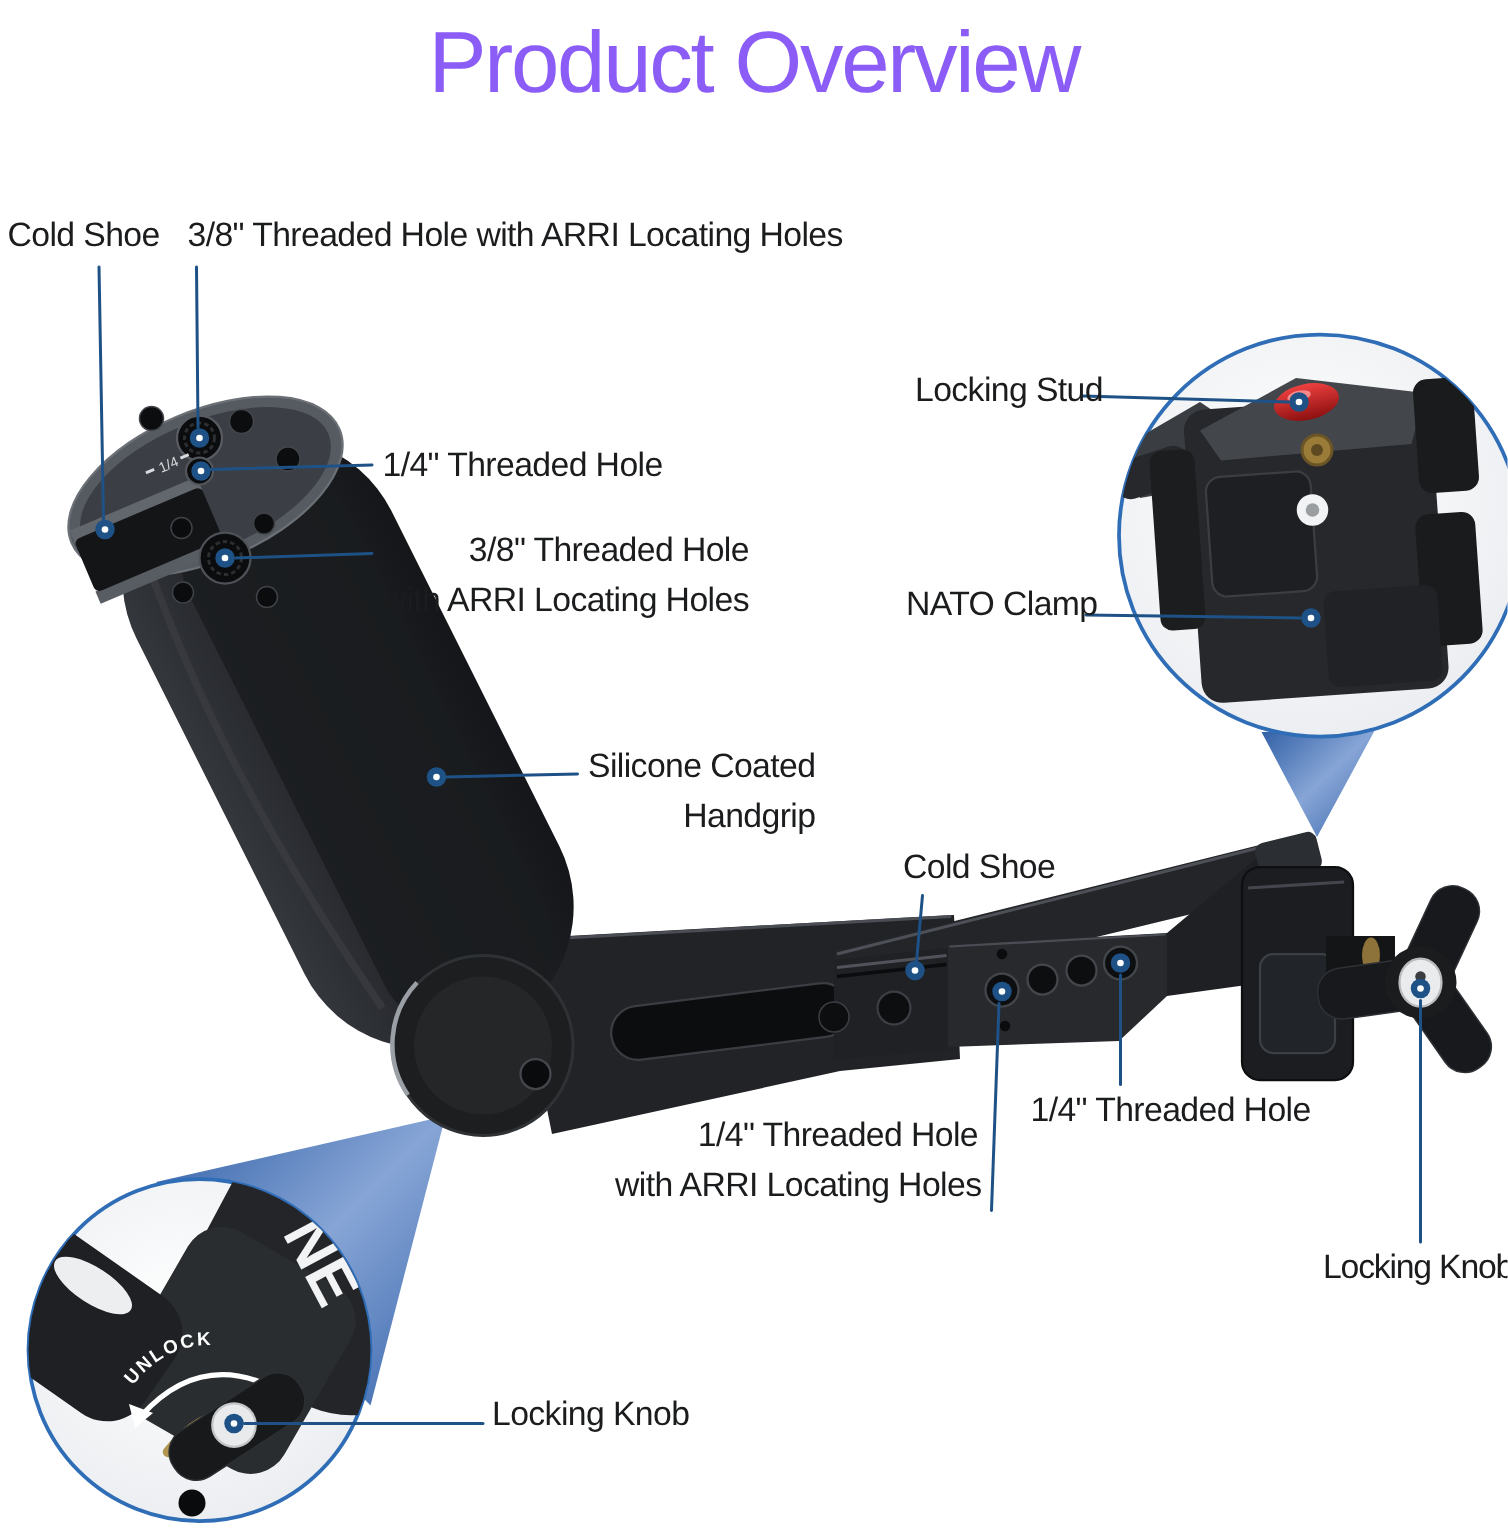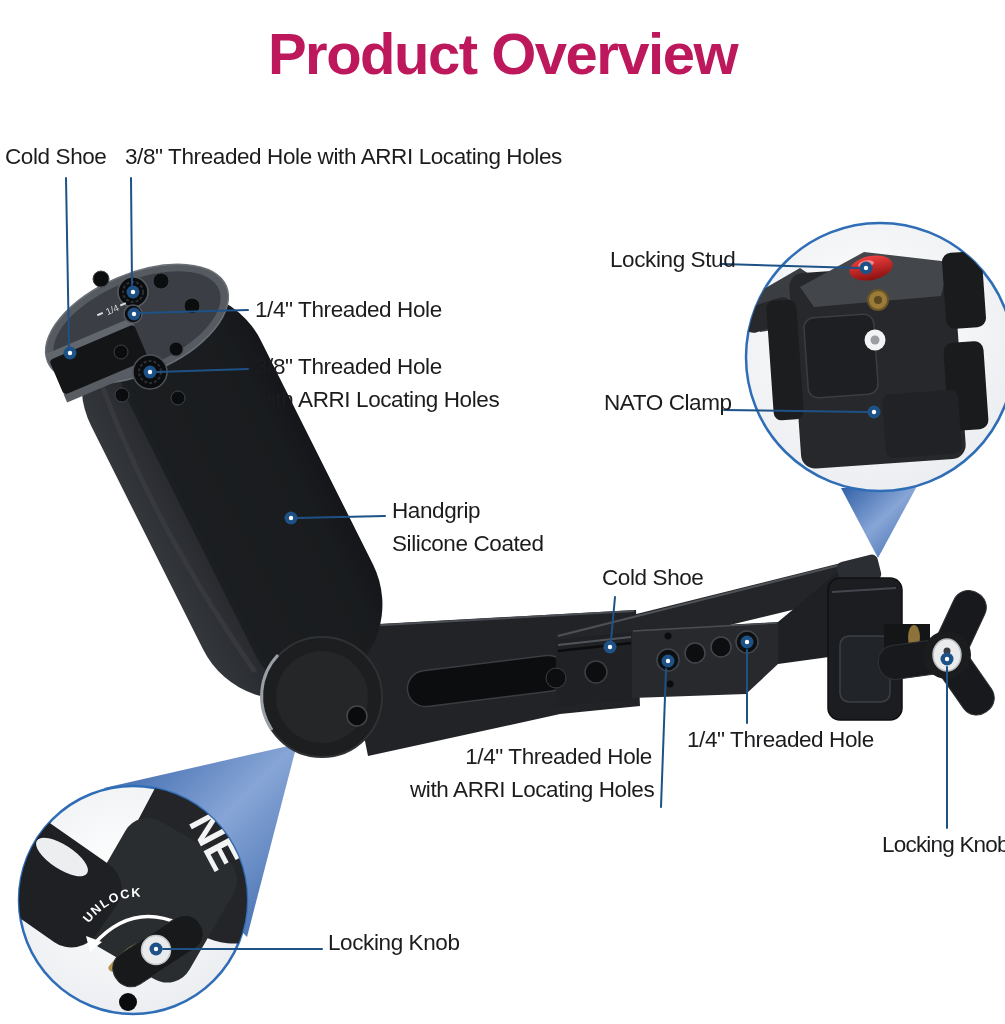--- a/index.html
+++ b/index.html
@@ -1,24 +1,24 @@
 <!DOCTYPE html>
 <html><head>
 <meta charset="utf-8">
 <style>
   html,body{margin:0;padding:0;}
   body{width:1005px;height:1024px;position:relative;background:#ffffff;overflow:hidden;
        font-family:"Liberation Sans", sans-serif;}
   #stage{position:absolute;inset:0;width:1005px;height:1024px;}
   svg{position:absolute;left:0;top:0;}
   .lbl{position:absolute;font-size:22.5px;line-height:33px;letter-spacing:-0.4px;
-       color:#1b1c1e;white-space:nowrap;}
+       color:#1b1c1e;white-space:nowrap;text-align:right;}
   .lbl.right{text-align:right;}
-  #title{position:absolute;top:20px;left:50%;transform:translateX(-50%);
-         font-size:58px;font-weight:bold;letter-spacing:-1.5px;color:#be185d;
+  #title{position:absolute;top:8px;left:50%;transform:translateX(-50%);
+         font-size:58px;font-weight:normal;letter-spacing:-1.5px;color:#8b5cf6;
          white-space:nowrap;}
 </style>
 </head>
 <body>
 
 <div id="stage">
 
 <svg width="1005" height="1024" viewBox="0 0 1005 1024">
   <defs>
     <linearGradient id="gripGrad" x1="0" y1="0" x2="1" y2="0">
@@ -264,22 +264,22 @@
 <div id="title">Product Overview</div>
 
 <div class="lbl" style="left:5px;top:140px">Cold Shoe</div>
 <div class="lbl" style="left:125px;top:140px">3/8" Threaded Hole with ARRI Locating Holes</div>
 <div class="lbl" style="left:255px;top:293px">1/4" Threaded Hole</div>
 <div class="lbl" style="left:255px;top:350px">
   <div>3/8" Threaded Hole</div>
   <div>with ARRI Locating Holes</div>
 </div>
 <div class="lbl" style="left:392px;top:494px">
+  <div>Silicone Coated</div>
   <div>Handgrip</div>
-  <div>Silicone Coated</div>
 </div>
 <div class="lbl" style="left:610px;top:243px">Locking Stud</div>
 <div class="lbl" style="left:604px;top:386px">NATO Clamp</div>
 <div class="lbl" style="left:602px;top:561px">Cold Shoe</div>
 <div class="lbl right" style="left:410px;top:740px;width:242px">
   <div>1/4" Threaded Hole</div>
   <div>with ARRI Locating Holes</div>
 </div>
 <div class="lbl" style="left:687px;top:723px">1/4" Threaded Hole</div>
 <div class="lbl" style="left:882px;top:828px;letter-spacing:-0.8px">Locking Knob</div>

